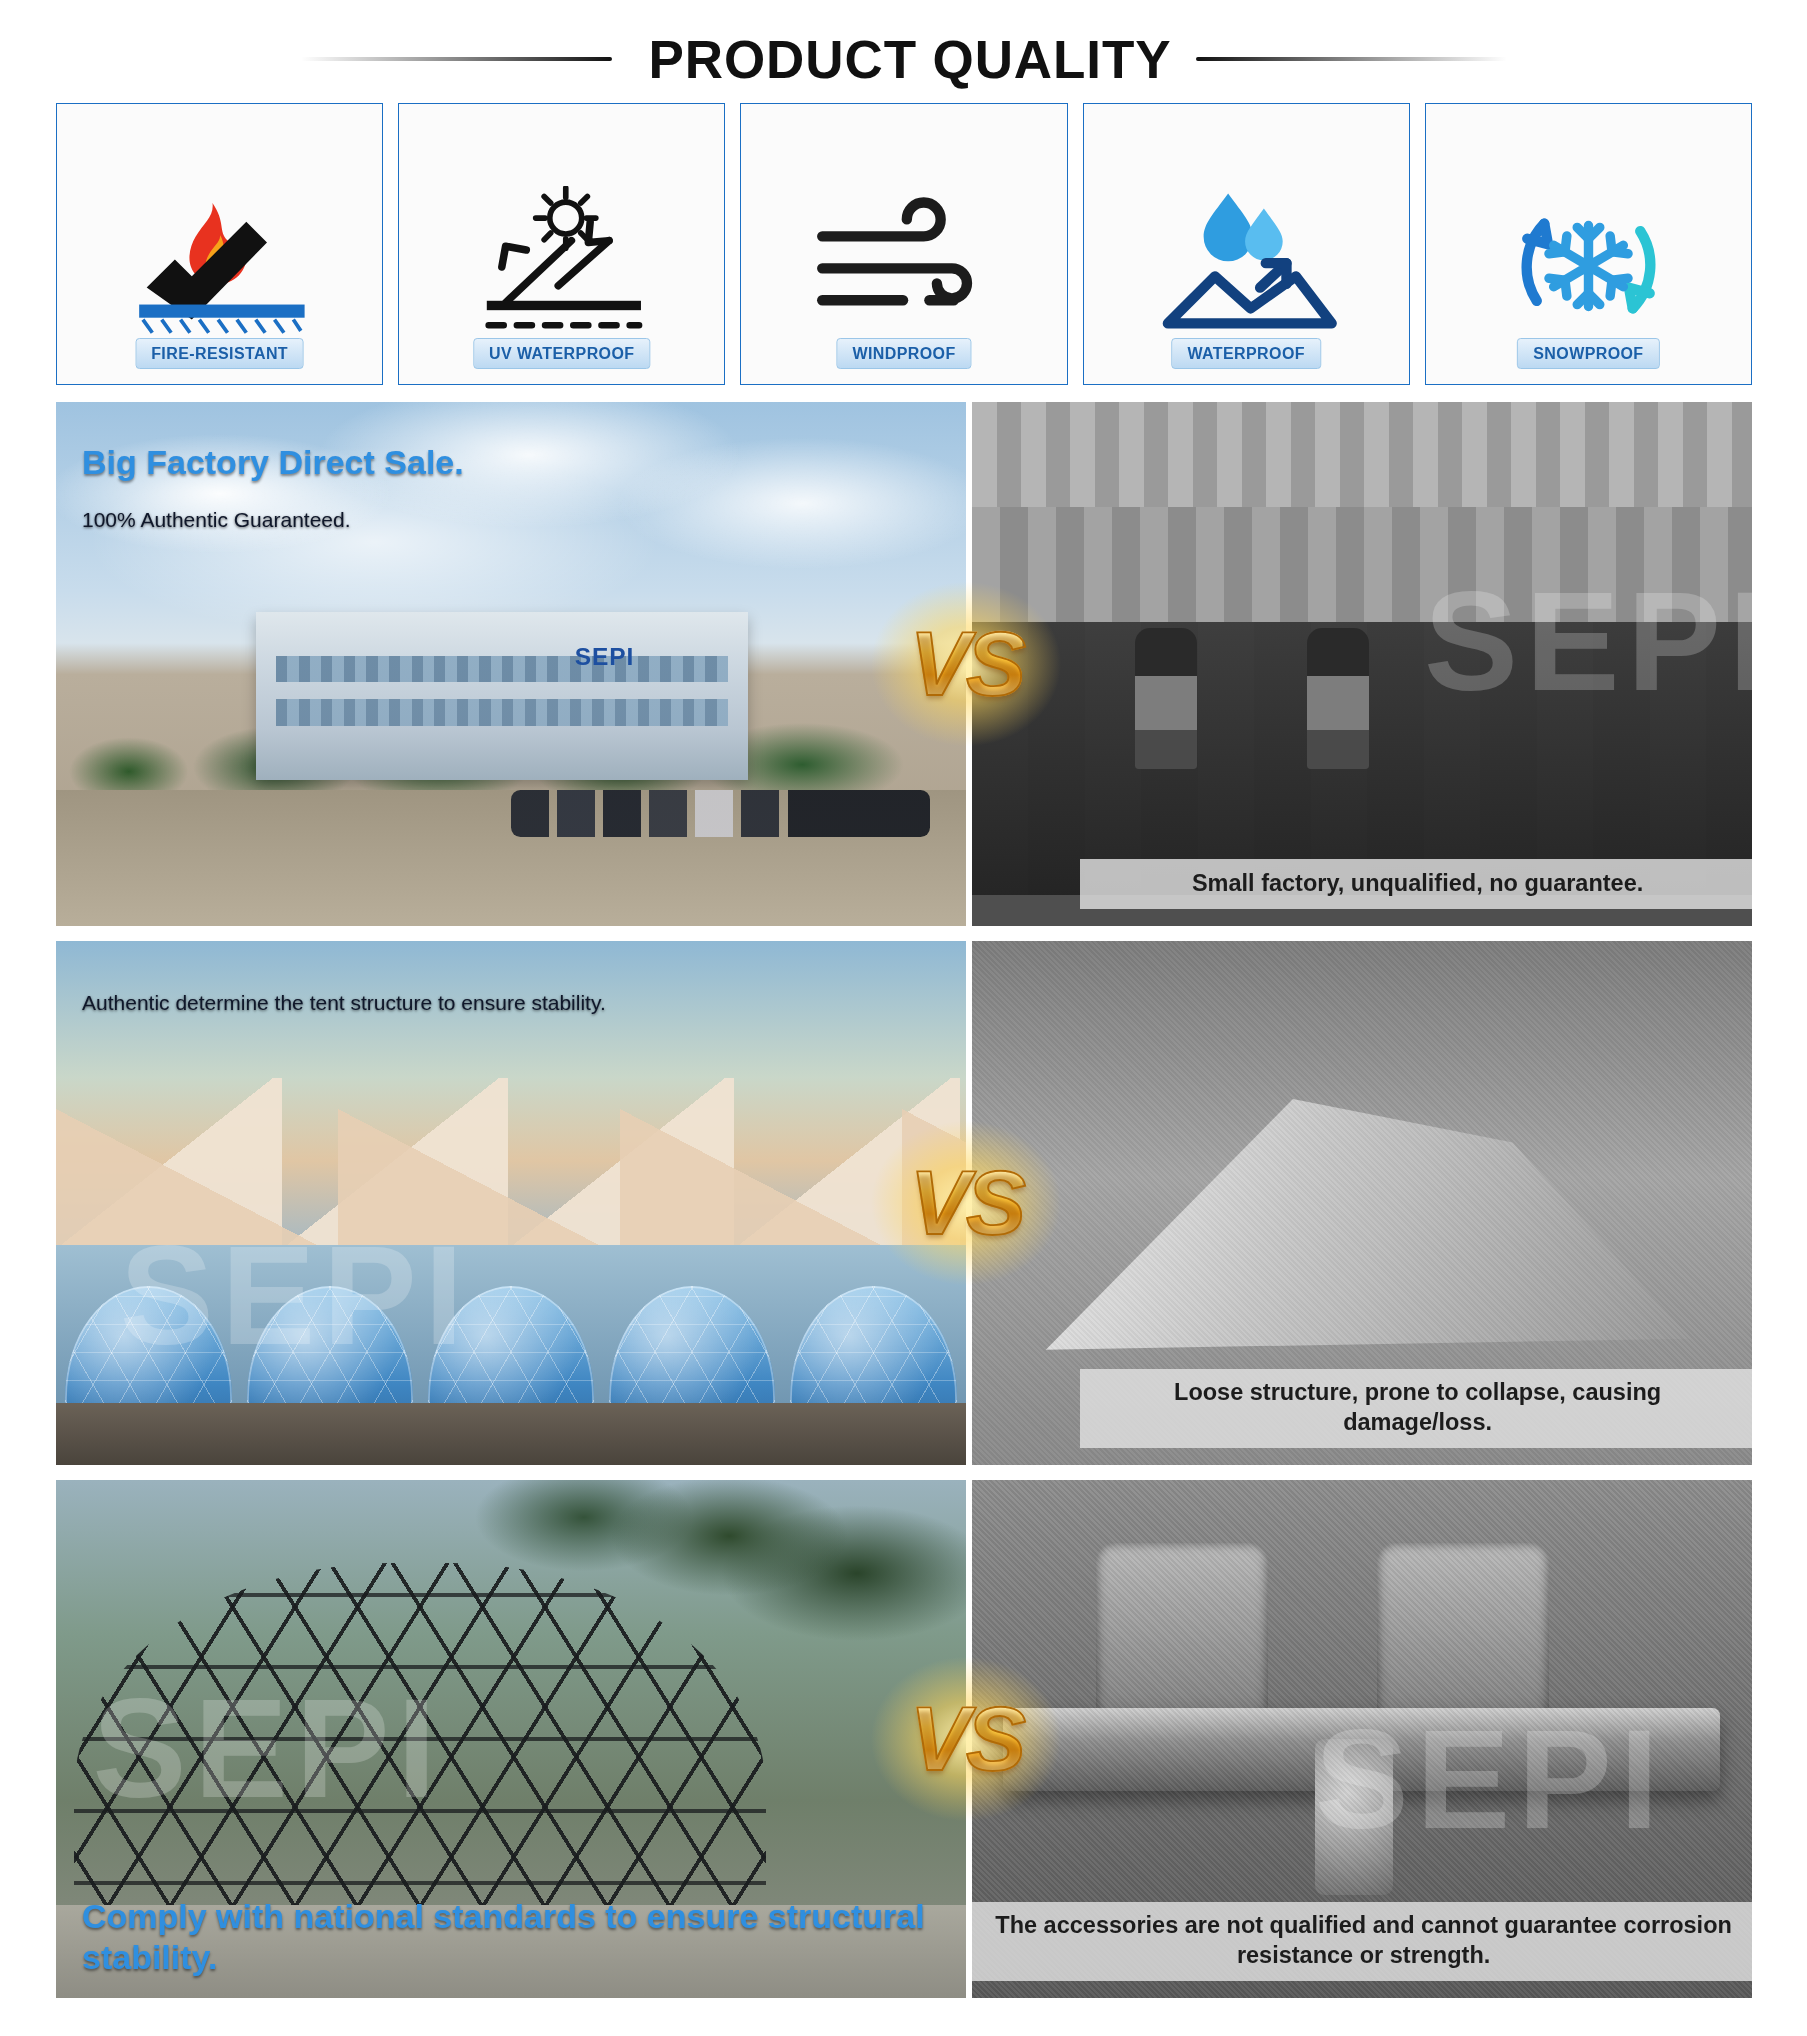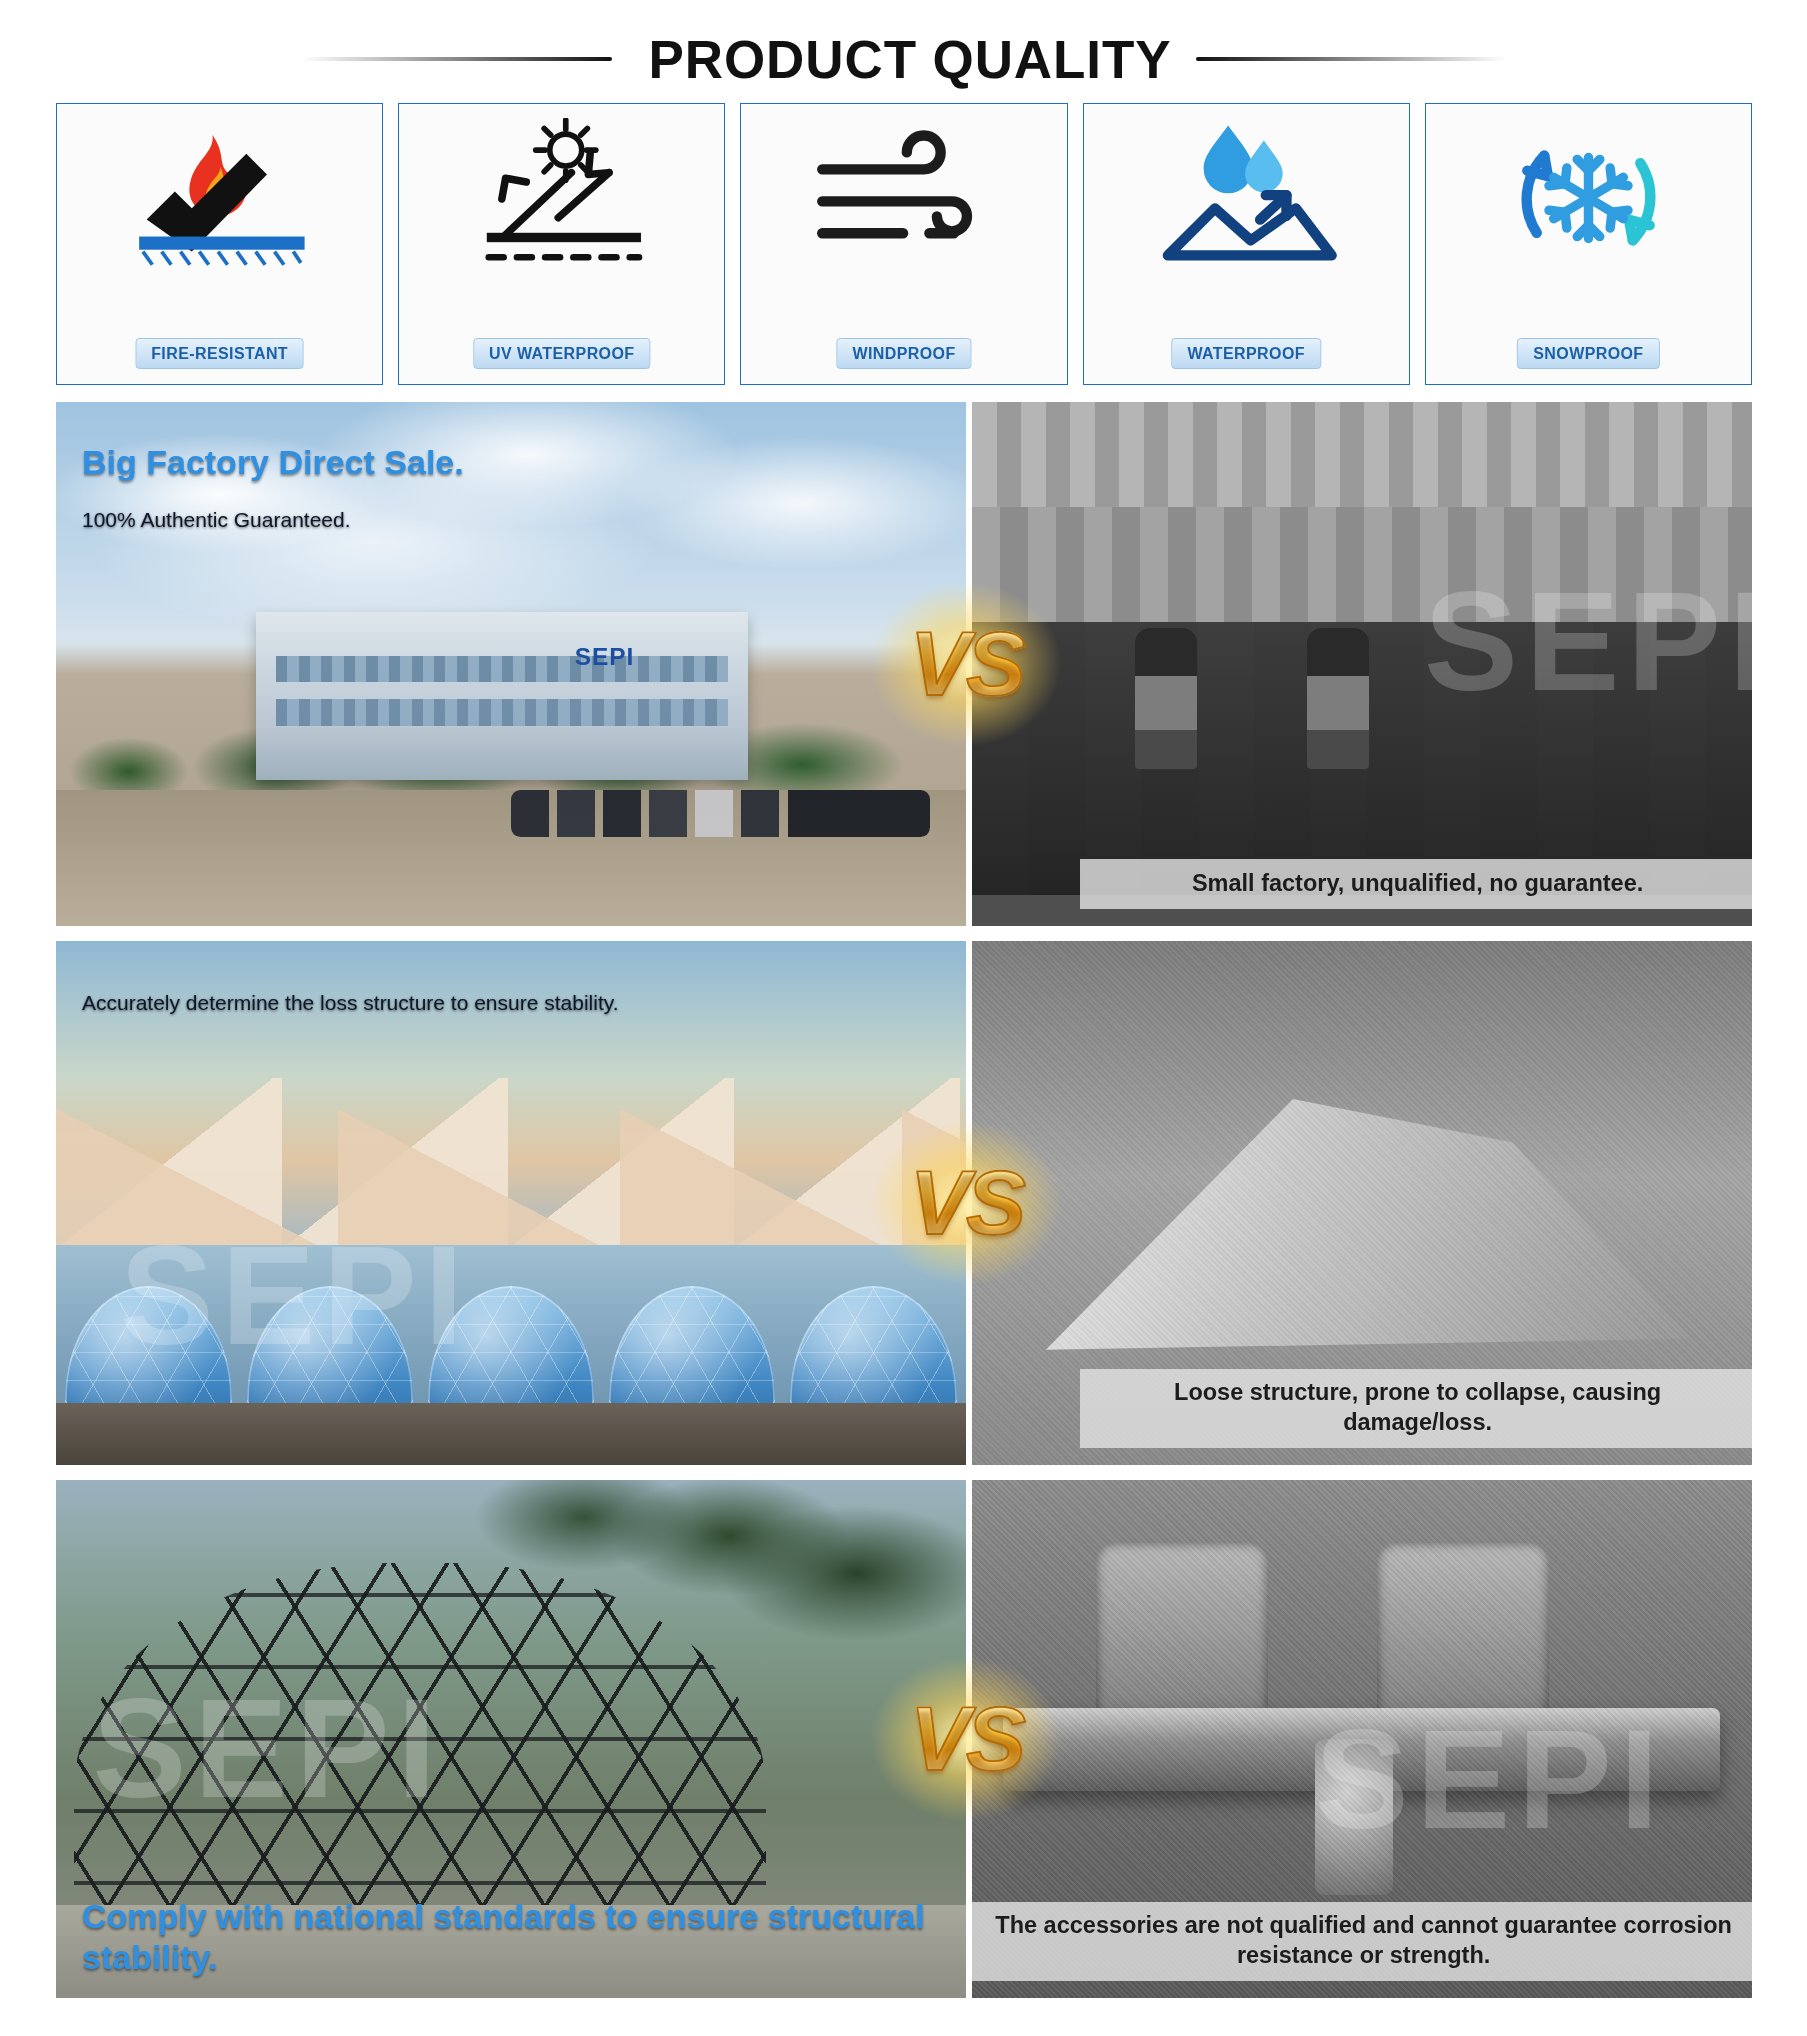--- a/index.html
+++ b/index.html
@@ -46,21 +46,21 @@
     padding: 9.4px 56px 0 56px;
     gap: 15px;
   }
   .feature-card {
     width: 352px;
     height: 282px;
     border: 1.9px solid #1b6fc4;
     background: #fbfbfb;
     position: relative;
     display: flex;
-    align-items: flex-start;
+    align-items: flex-end;
     justify-content: center;
   }
   .feature-icon {
     width: 226px;
     height: 188px;
     display: flex;
     align-items: center;
     justify-content: center;
     margin-bottom: 24.5px;
   }
@@ -538,21 +538,21 @@
           <div class="dome"></div>
           <div class="dome"></div>
           <div class="dome"></div>
           <div class="dome"></div>
           <div class="dome"></div>
         </div>
         <div class="deck"></div>
       </div>
       <div class="wm a">SEPI</div>
       <div class="pane-text" style="top:24.5px;">
-        <div class="subline">Accurately determine the loss structure to ensure stability.</div>
+        <div class="subline">Authentic determine the tent structure to ensure stability.</div>
       </div>
     </div>
 
     <div class="pane right">
       <div class="collapse-photo"></div>
       <div class="caption-bar">Loose structure, prone to collapse, causing damage/loss.</div>
     </div>
 
     <div class="vs-badge">
       <div class="vs-flash"></div>

